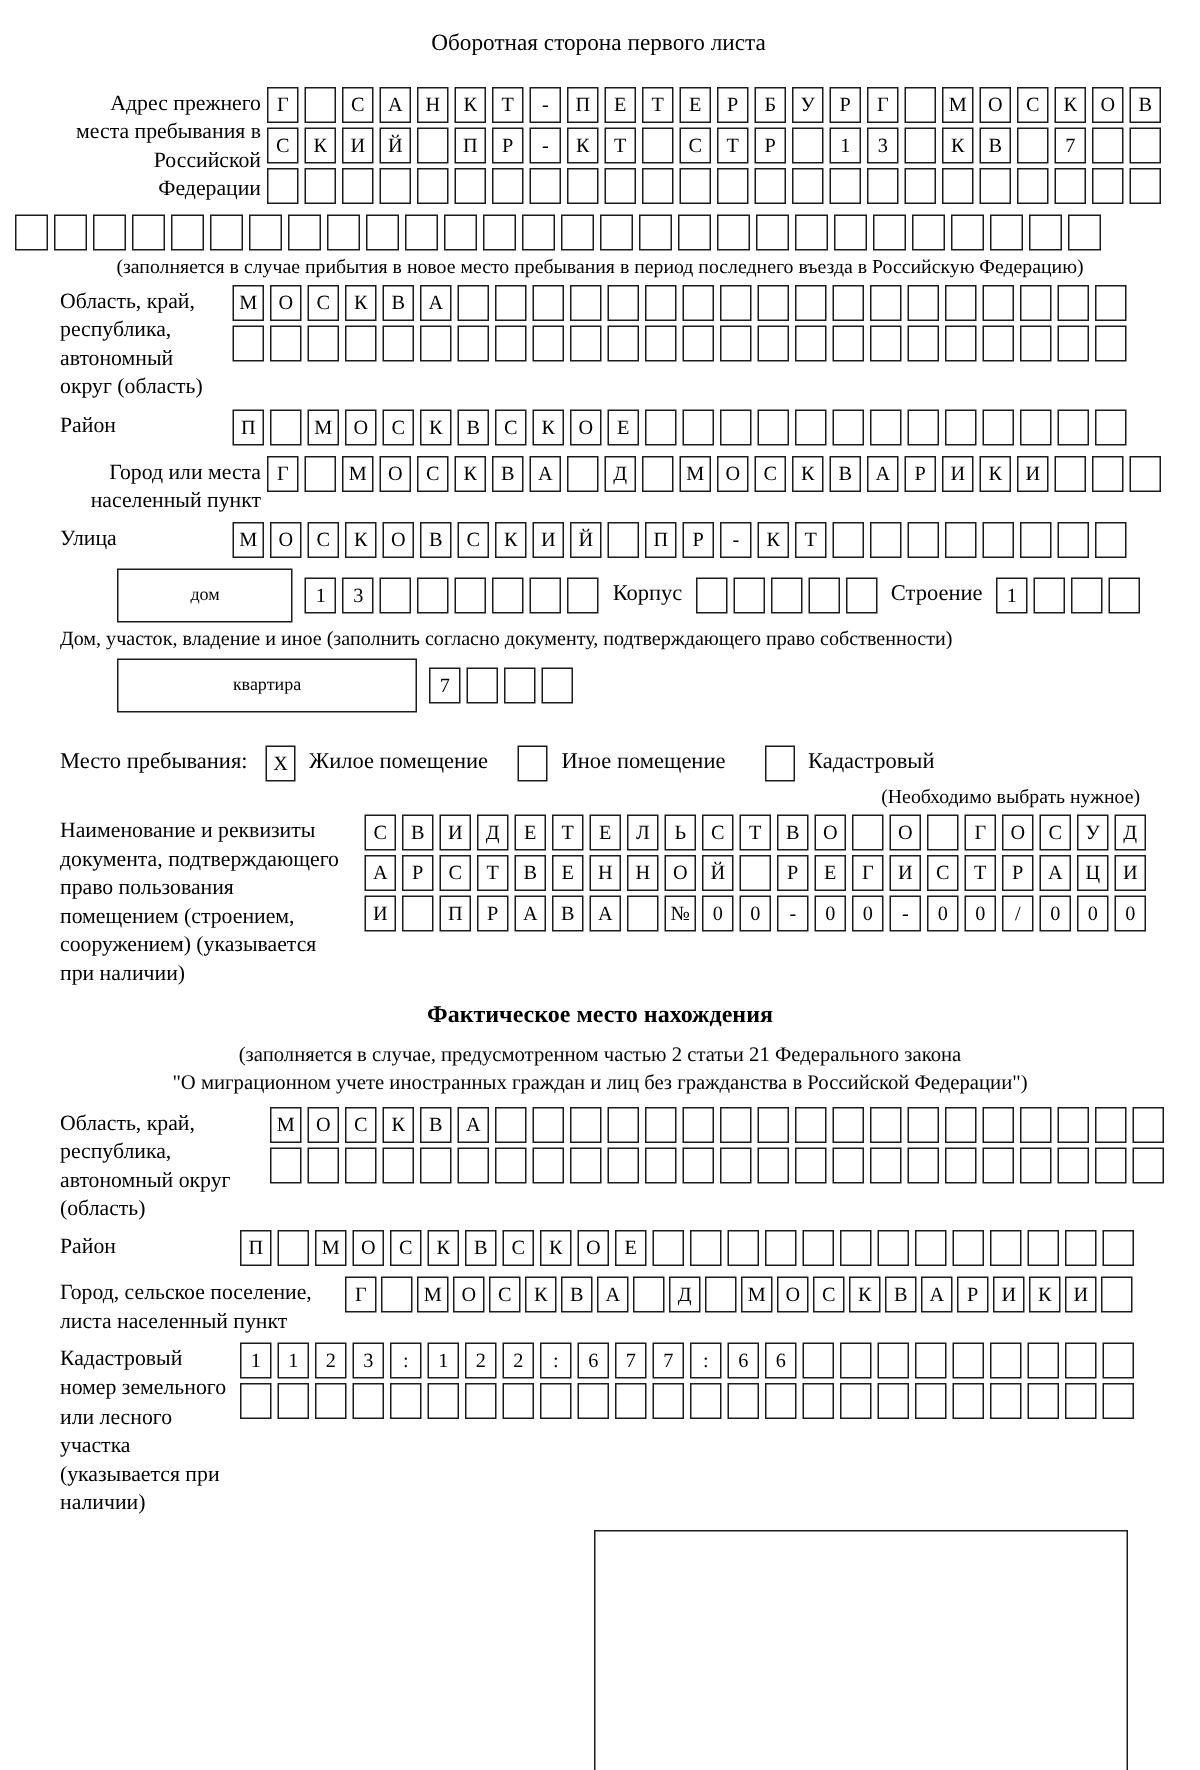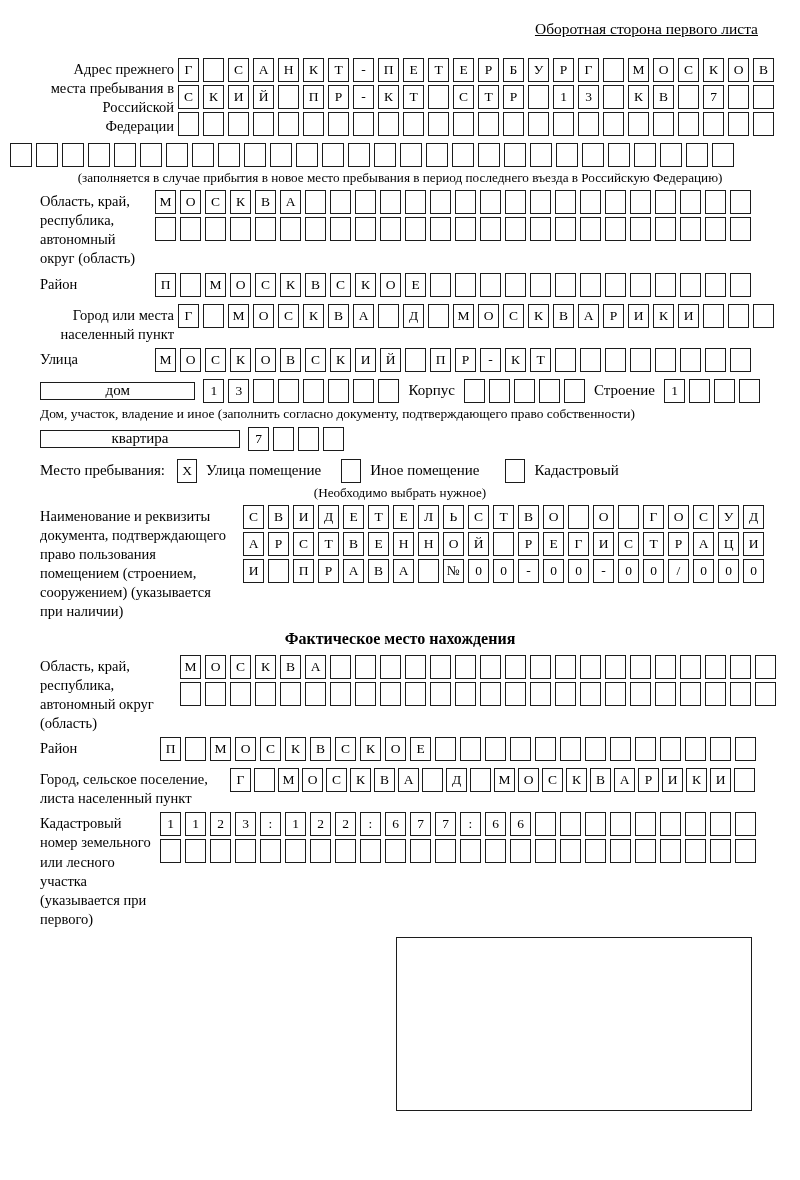--- a/index.html
+++ b/index.html
@@ -4,21 +4,21 @@
 <style>
   * { box-sizing: border-box; margin: 0; padding: 0; }
   html,body { background:#ffffff; }
   body {
     width: 800px; height: 1180px; overflow: hidden;
     font-family: "Liberation Serif", "DejaVu Serif", serif;
     color: #000;
   }
   .page { width: 800px; height: 1180px; padding: 14px 40px 0 40px; position: relative; }
 
-  .header-note { text-align: right; font-size: 15.5px; margin: 6px 2px 20px 0; text-decoration: underline; }
+  .header-note { text-align: center; font-size: 15.5px; margin: 6px 2px 20px 0; }
 
   .field { display: flex; align-items: flex-start; margin-bottom: 4px; }
   .label { font-size: 14.5px; line-height: 1.32; padding-top: 2px; }
   .w134 { width: 134px; min-width:134px; margin-right: 4px; text-align: right; }
   .w111 { width: 111px; min-width:111px; margin-right: 4px; }
   .w136 { width: 136px; min-width:136px; margin-right: 4px; }
   .w186 { width: 186px; min-width:186px; margin-right: 4px; }
   .w195 { width: 195px; min-width:195px; margin-right: 8px; }
   .w112 { width: 112px; min-width:112px; margin-right: 8px; }
 
@@ -31,36 +31,37 @@
   }
   .overflow-row { margin-left: -30px; margin-top: 2px; }
   .overflow-row .cell { width: 22px; min-width: 22px; }
   .tight .cell-row { gap: 3px; }
 
   .note-center { text-align: center; font-size: 13.2px; margin: 2px 0 4px 0; }
   .sec-title { text-align: center; font-size: 16.5px; font-weight: bold; margin: 3px 0 9px 0; }
 
   .house-row, .apt-row { display: flex; align-items: center; margin: 2px 0 3px 0; }
   .named-box {
-    height: 18px; border: 1.5px solid #1c1c1c;
+    height: 36px; border: 1.5px solid #1c1c1c;
     display: flex; align-items: center; justify-content: center;
-    font-size: 15px;
+    font-size: 12px;
+    margin-left: 38px;
   }
   .box-dom { width: 160px; margin-right: 8px; }
   .box-kv  { width: 200px; margin-right: 8px; }
   .inline-label { font-size: 15px; margin: 0 9px; }
   .caption { font-size: 13.4px; margin: 1px 0 5px 0; }
 
-  .stay-row { display: flex; align-items: center; margin: 8px 0 2px 0; font-size: 15px; }
+  .stay-row { display: flex; align-items: center; margin: 22px 0 2px 0; font-size: 15px; }
   .checkbox {
     width: 20px; min-width:20px; height: 24px; border: 1.5px solid #1c1c1c;
     display: flex; align-items: center; justify-content: center;
     font-size: 13.5px; margin: 0 9px 0 12px;
   }
-  .stay-note { text-align: center; font-size: 13.2px; margin: 1px 0 4px 0; }
+  .stay-note { text-align: right; font-size: 13.2px; margin: 1px 0 4px 0; }
 
   .fact-title { text-align: center; font-size: 16px; font-weight: bold; margin: 8px 0 7px 0; }
   .fact-note { text-align: center; font-size: 13.8px; line-height: 1.38; }
   .fact-note-wrap { margin-bottom: 7px; }
 
   .stamp-box {
     width: 356px; height: 174px; border: 1.5px solid #1c1c1c;
     margin: 8px 8px 6px auto;
   }
 </style>
@@ -371,21 +372,21 @@
         <span class="cell">7</span>
         <span class="cell"></span>
         <span class="cell"></span>
         <span class="cell"></span>
       </div>
   </div>
 
   <div class="stay-row">
     <span>Место пребывания:</span>
     <span class="checkbox">X</span>
-    <span>Улица помещение</span>
+    <span>Жилое помещение</span>
     <span class="checkbox" style="margin-left:20px"></span>
     <span>Иное помещение</span>
     <span class="checkbox" style="margin-left:26px"></span>
     <span>Кадастровый</span>
   </div>
   <div class="stay-note">(Необходимо выбрать нужное)</div>
 
   <div class="field">
     <div class="label w195">Наименование и реквизиты документа, подтверждающего право пользования помещением (строением, сооружением) (указывается при наличии)</div>
     <div>
@@ -455,20 +456,24 @@
           <span class="cell">0</span>
           <span class="cell">/</span>
           <span class="cell">0</span>
           <span class="cell">0</span>
           <span class="cell">0</span>
         </div>
     </div>
   </div>
 
   <div class="fact-title">Фактическое место нахождения</div>
+  <div class="fact-note-wrap">
+    <div class="fact-note">(заполняется в случае, предусмотренном частью 2 статьи 21 Федерального закона</div>
+    <div class="fact-note">"О миграционном учете иностранных граждан и лиц без гражданства в Российской Федерации")</div>
+  </div>
 
   <div class="field">
     <div class="label w136">Область, край, республика, автономный округ (область)</div>
     <div>
       <div class="cell-row">
           <span class="cell">М</span>
           <span class="cell">О</span>
           <span class="cell">С</span>
           <span class="cell">К</span>
           <span class="cell">В</span>
@@ -573,21 +578,21 @@
         <span class="cell">А</span>
         <span class="cell">Р</span>
         <span class="cell">И</span>
         <span class="cell">К</span>
         <span class="cell">И</span>
         <span class="cell"></span>
       </div>
   </div>
 
   <div class="field">
-    <div class="label w112">Кадастровый номер земельного или лесного участка (указывается при первого)</div>
+    <div class="label w112">Кадастровый номер земельного или лесного участка (указывается при наличии)</div>
     <div>
       <div class="cell-row">
           <span class="cell">1</span>
           <span class="cell">1</span>
           <span class="cell">2</span>
           <span class="cell">3</span>
           <span class="cell">:</span>
           <span class="cell">1</span>
           <span class="cell">2</span>
           <span class="cell">2</span>

